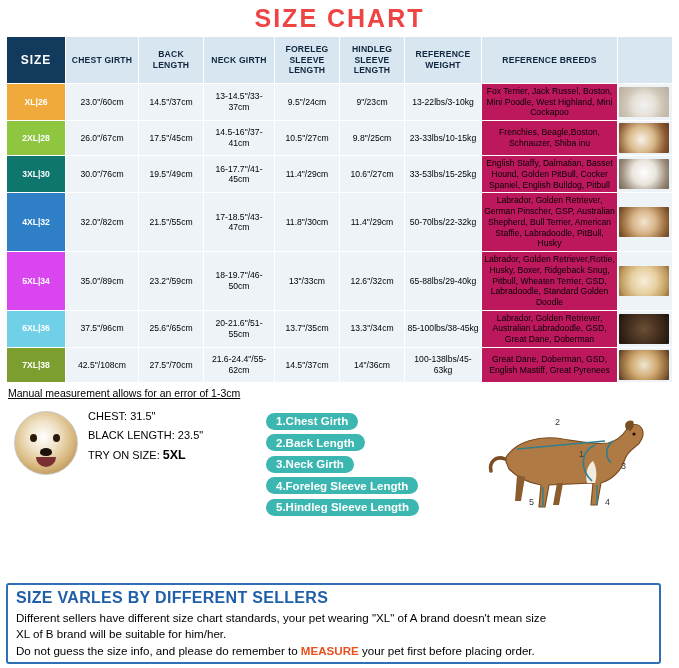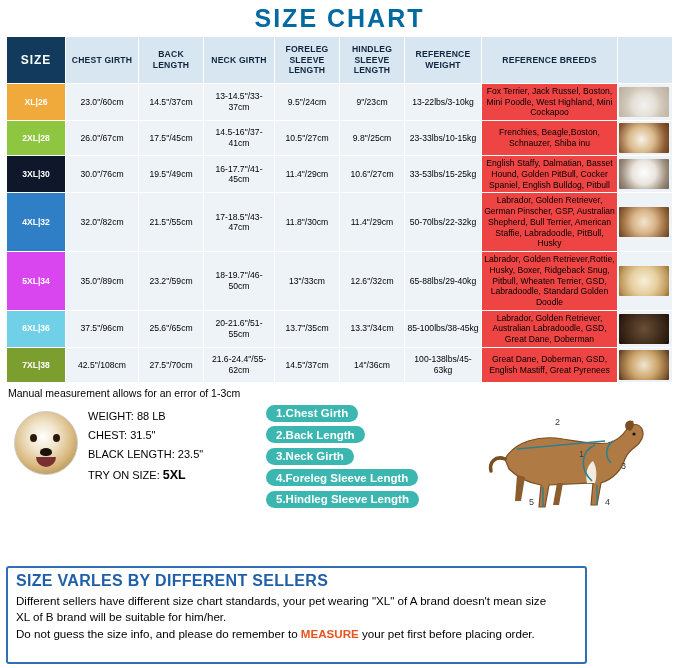--- a/index.html
+++ b/index.html
@@ -18,21 +18,21 @@
     position: relative;
     width: 679px;
     height: 668px;
   }
 
   
   .title {
     text-align: center;
     font-size: 25px;
     font-weight: bold;
-    color: #0369a1;
+    color: #ef4444;
     letter-spacing: 2px;
     padding-top: 4px;
     padding-bottom: 3px;
   }
 
   
   .table-wrap {
     padding: 0 6px;
   }
   table.size {
@@ -65,21 +65,21 @@
   td.sz {
     font-weight: bold;
     font-size: 12.5px;
     color: #ffffff;
   }
   td.data {
     background: #eef3f8;
     font-size: 9px;
   }
   td.breeds {
-    background: #ef4444;
+    background: #be185d;
     font-size: 8.4px;
     line-height: 1.35;
     padding: 2px 4px;
   }
   td.photo {
     background: #eef3f8;
     padding: 0;
     width: 52px;
   }
   .dog-thumb {
@@ -97,20 +97,21 @@
   .dog-4 { background: radial-gradient(circle at 50% 50%, #f3e4cf 0%, #d8b489 40%, #9a6b3d 75%, #613f20 100%); }
   .dog-5 { background: radial-gradient(circle at 50% 50%, #f8eed9 0%, #e6cf9f 45%, #c09a5d 80%, #8d6b36 100%); }
   .dog-6 { background: radial-gradient(circle at 50% 50%, #6b4f36 0%, #4a3322 45%, #2b1c10 85%, #1a1009 100%); }
   .dog-7 { background: radial-gradient(circle at 50% 50%, #f0e6d2 0%, #cfa86f 45%, #8a6338 80%, #4b3220 100%); }
 
   
   .note {
     font-size: 10.5px;
     padding: 4px 8px 2px 8px;
     color: #000;
+    text-decoration: underline;
   }
 
   
   .middle {
     position: relative;
     height: 130px;
   }
   .profile {
     position: absolute;
     left: 8px;
@@ -162,21 +163,21 @@
     font-weight: bold;
     font-size: 13px;
     padding-left: 16px;
   }
   .profile-tryon b { font-size: 12.5px; }
 
   
   .legend {
     position: absolute;
     left: 266px;
-    top: 4px;
+    top: 12px;
     width: 180px;
   }
   .pill {
     display: block;
     background: #3bb6b0;
     color: #fff;
     font-size: 11.5px;
     font-weight: bold;
     border-radius: 11px;
     padding: 2.5px 10px;
@@ -192,24 +193,24 @@
     width: 230px;
     height: 128px;
   }
   .diagram svg { display: block; }
 
   
   .warn {
     position: absolute;
     left: 6px;
     bottom: 4px;
-    width: 581px;
+    width: 655px;
     border: 2px solid #2f6fb5;
     border-radius: 3px;
-    padding: 4px 8px 19px 8px;
+    padding: 4px 8px 2px 8px;
     box-sizing: border-box;
   }
   .warn-title {
     color: #1f5fa9;
     font-weight: bold;
     font-size: 16px;
     letter-spacing: 0.3px;
     margin-bottom: 3px;
   }
   .warn-body {
@@ -264,21 +265,21 @@
           <td class="data">14.5-16"/37-41cm</td>
           <td class="data">10.5"/27cm</td>
           <td class="data">9.8"/25cm</td>
           <td class="data">23-33lbs/10-15kg</td>
           <td class="breeds">Frenchies, Beagle,Boston, Schnauzer, Shiba inu</td>
           <td class="photo">
               <div class="dog-thumb dog-2"></div>
             </td>
         </tr>
         <tr>
-          <td class="sz" style="background:#0f172a;">3XL|30</td>
+          <td class="sz" style="background:#0f766e;">3XL|30</td>
           <td class="data">30.0"/76cm</td>
           <td class="data">19.5"/49cm</td>
           <td class="data">16-17.7"/41-45cm</td>
           <td class="data">11.4"/29cm</td>
           <td class="data">10.6"/27cm</td>
           <td class="data">33-53lbs/15-25kg</td>
           <td class="breeds">English Staffy, Dalmatian, Basset Hound, Golden PitBull, Cocker Spaniel, English Bulldog, Pitbull</td>
           <td class="photo">
               <div class="dog-thumb dog-3"></div>
             </td>
@@ -344,21 +345,20 @@
   <div class="middle">
 
     <div class="profile">
       <div class="avatar">
         <div class="eye l"></div>
         <div class="eye r"></div>
         <div class="nose"></div>
         <div class="mouth"></div>
       </div>
       <div class="profile-text">
-        <div>WEIGHT: 88 LB</div>
         <div>CHEST: 31.5"</div>
         <div>BLACK LENGTH: 23.5"</div>
         <div class="profile-tryon">
           <span>TRY ON SIZE:</span>
           <b>5XL</b>
         </div>
       </div>
     </div>
 
     <div class="legend">

